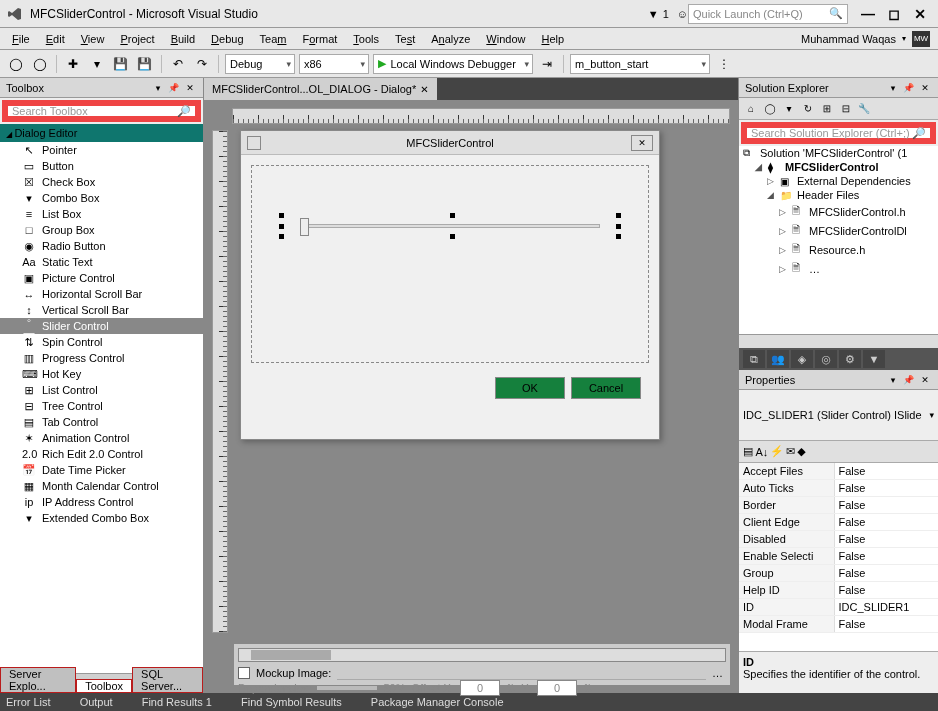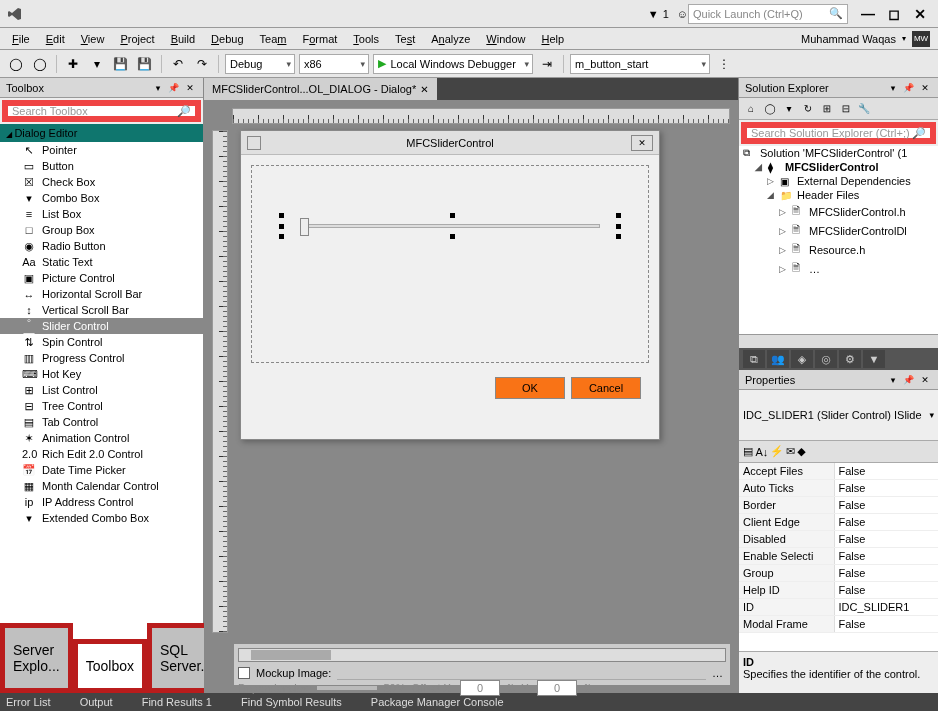--- a/index.html
+++ b/index.html
@@ -49,21 +49,21 @@
 .toolbox-cat { background: #0f766e; padding: 3px 6px; font-size: 11px; cursor: pointer; }
 .toolbox-cat::before { content: "◢ "; font-size: 8px; }
 .toolbox-list { flex: 1; overflow-y: auto; background: #fff; }
 .toolbox-item { display: flex; align-items: center; padding: 2px 6px 2px 22px; gap: 6px; cursor: pointer; position: relative; }
 .toolbox-item .ticon { position: absolute; left: 22px; width: 14px; text-align: center; }
 .toolbox-item .tlabel { margin-left: 20px; }
 .toolbox-item.selected { background: #888; color: #fff; }
 
 
 .bottomtabs { height: 20px; background: #d0d0d0; display: flex; align-items: flex-end; border-top: 1px solid #999; }
-.bottomtabs .btab { padding: 14px 8px; border: 5px solid #b91c1c; background: #c0c0c0; font-size: 14px; cursor: pointer; }
+.bottomtabs .btab { padding: 0 8px; border: 1px solid #b91c1c; background: #c0c0c0; font-size: 11px; cursor: pointer; }
 .bottomtabs .btab.active { background: #fff; }
 
 
 .doctabs { height: 22px; background: #444; display: flex; align-items: center; }
 .doctab { height: 22px; background: #d0d0d0; padding: 0 8px; display: flex; align-items: center; gap: 4px; font-size: 11px; }
 .doctab .closetab { font-size: 10px; cursor: pointer; }
 
 
 .designer { flex: 1; background: #888; position: relative; padding: 8px; }
 .ruler-h { height: 16px; background: #ddd; border: 1px solid #999; margin-left: 20px; margin-bottom: 2px; background-image: repeating-linear-gradient(to right, #666 0, #666 1px, transparent 1px, transparent 5px), repeating-linear-gradient(to right, #333 0, #333 1px, transparent 1px, transparent 25px); background-position: 0 10px, 0 6px; background-size: 5px 6px, 25px 10px; background-repeat: repeat-x; }
@@ -72,21 +72,21 @@
 .dlgtitle { height: 24px; background: #e0e0e0; border-bottom: 1px solid #bbb; display: flex; align-items: center; justify-content: center; position: relative; }
 .dlgtitle .dlgicon { position: absolute; left: 6px; width: 14px; height: 14px; border: 1px solid #888; }
 .dlgtitle .dlgclose { position: absolute; right: 6px; width: 22px; height: 16px; border: 1px solid #888; display: flex; align-items: center; justify-content: center; font-size: 9px; }
 .dlgbody { position: relative; height: calc(100% - 24px); padding: 10px; }
 .dlgmargin { border: 1px dashed #888; height: 75%; position: relative; }
 .slider-ctrl { position: absolute; top: 50px; left: 30px; right: 30px; height: 20px; }
 .slider-track { position: absolute; left: 18px; right: 18px; top: 8px; height: 4px; background: #ddd; border: 1px solid #aaa; }
 .slider-thumb { position: absolute; left: 18px; top: 2px; width: 9px; height: 18px; background: #eee; border: 1px solid #888; }
 .selhandle { position: absolute; width: 5px; height: 5px; background: #000; }
 .dlgbtns { position: absolute; bottom: 40px; right: 18px; display: flex; gap: 6px; }
-.dlgbtn { width: 70px; height: 22px; border: 1px solid #888; background: #f97316; display: flex; align-items: center; justify-content: center; }
+.dlgbtn { width: 70px; height: 22px; border: 1px solid #888; background: #15803d; display: flex; align-items: center; justify-content: center; }
 
 .designer-bottom { position: absolute; bottom: 8px; left: 30px; right: 8px; height: 42px; background: #ccc; border-top: 1px solid #888; padding: 4px; }
 .designer-bottom .row { display: flex; align-items: center; gap: 6px; font-size: 10px; }
 .designer-bottom .chk { width: 12px; height: 12px; border: 1px solid #666; background: #fff; }
 .designer-bottom .scrollh { height: 14px; background: #ddd; border: 1px solid #888; width: 100%; margin-bottom: 4px; position: relative; }
 .designer-bottom .scrollh::before { content: ""; position: absolute; left: 12px; width: 80px; top: 1px; bottom: 1px; background: #aaa; }
 .designer-bottom .numbox { width: 40px; height: 16px; border: 1px solid #888; background: #fff; display: flex; align-items: center; justify-content: center; }
 .dim { color: #888; }
 
 
@@ -119,20 +119,21 @@
 </style>
 </head>
 <body>
 
 <div class="titlebar">
   <span class="vs-logo">
     <svg width="16" height="16" viewBox="0 0 16 16">
         <path d="M11 2 L14 3 L14 13 L11 14 L5 9 L2 11 L1 10 L1 6 L2 5 L5 7 Z" fill="#555"></path>
       </svg>
   </span>
+  <span class="title">MFCSliderControl - Microsoft Visual Studio</span>
   <span class="spacer"></span>
   <span class="notif">▼<span>1</span></span>
   <span class="tbtn">☺</span>
   <div class="quicklaunch">
     <span>Quick Launch (Ctrl+Q)</span>
     <span class="mag">🔍</span>
   </div>
   <div class="winbtns">
     <div class="winbtn">—</div>
     <div class="winbtn">◻</div>

